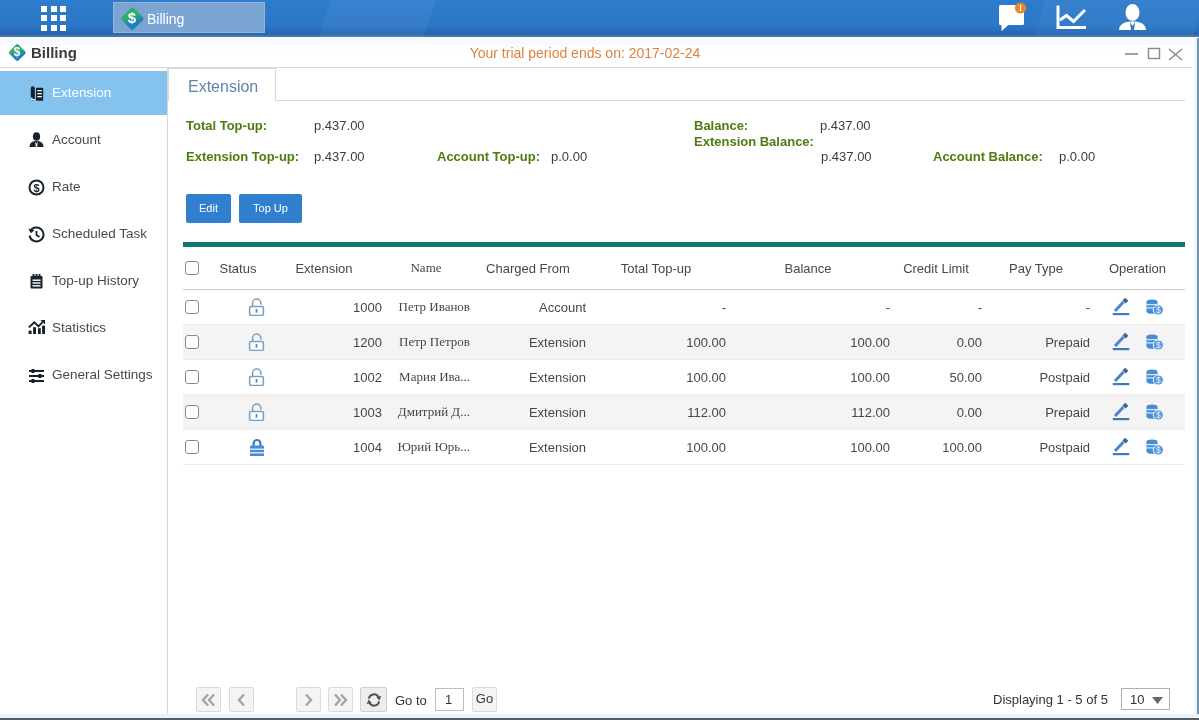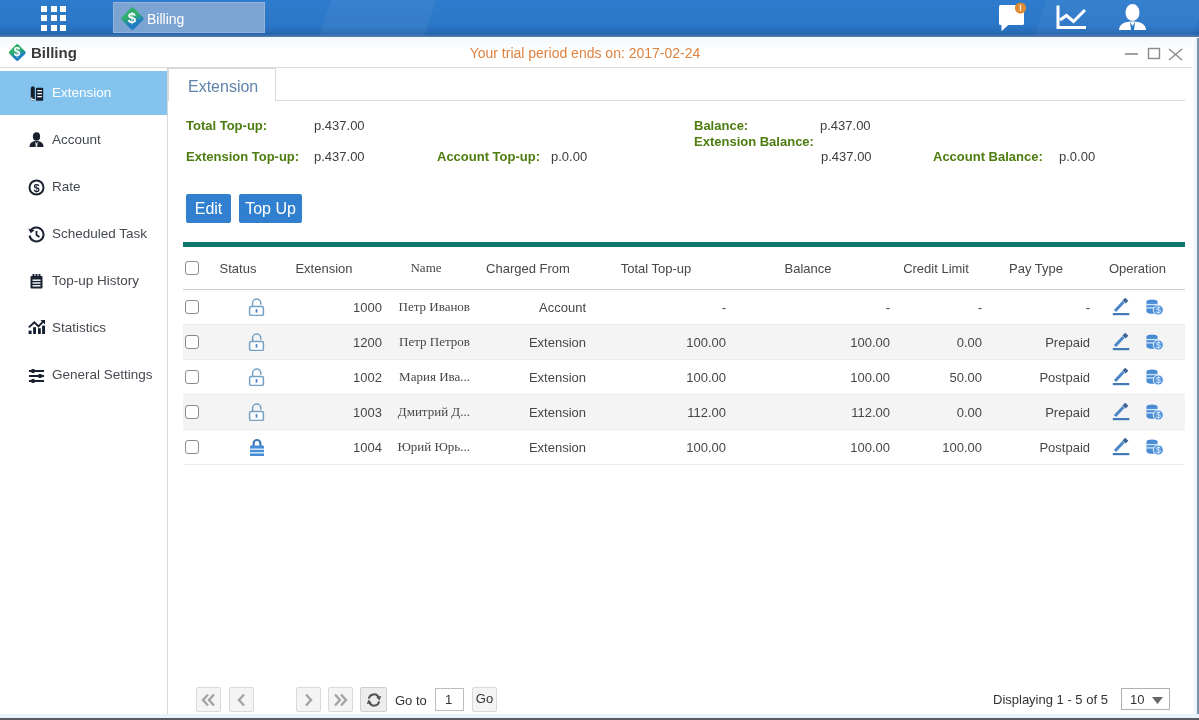--- a/index.html
+++ b/index.html
@@ -41,21 +41,21 @@
 
 
 #tabrow-line { position:absolute; left:276px; top:100px; width:909px; height:1px; background:#d9d9d9; }
 #exttab { position:absolute; left:168px; top:68px; width:108px; height:33px; background:#fff;
   border:1px solid #d9d9d9; border-bottom:none; }
 #exttab span { position:absolute; left:19px; top:9px; font-size:16px; color:#5f83ad; }
 
 .lab { position:absolute; font-size:13px; font-weight:bold; color:#4d7c0f; }
 .val { position:absolute; font-size:13px; color:#3d3d3d; }
 
-.btn { position:absolute; top:194px; height:29px; background:#3080cf; color:#fff; font-size:16px;
+.btn { position:absolute; top:194px; height:29px; background:#3080cf; color:#fff; font-size:11px;
   border-radius:2px; text-align:center; line-height:29px; }
 
 
 #tbl { position:absolute; left:183px; top:242px; width:1002px; }
 .trow { display:flex; width:1002px; height:35px; align-items:center; border-bottom:1px solid #ececec; }
 .trow div { text-align:right; font-size:13px; color:#474747; }
 #thead { height:48px; border-top:5px solid #0f766e; border-bottom:1px solid #cccccc; display:flex; align-items:center; }
 #thead div { text-align:center; font-size:13px; color:#474747; }
 .c0{width:27px;} .c1{width:56px;} .c2{width:116px;} .c3{width:88px;font-family:Liberation Serif, serif;} .c4{width:116px;}
 .c5{width:140px;} .c6{width:164px;} .c7{width:92px;} .c8{width:108px;} .c9{width:95px;}

